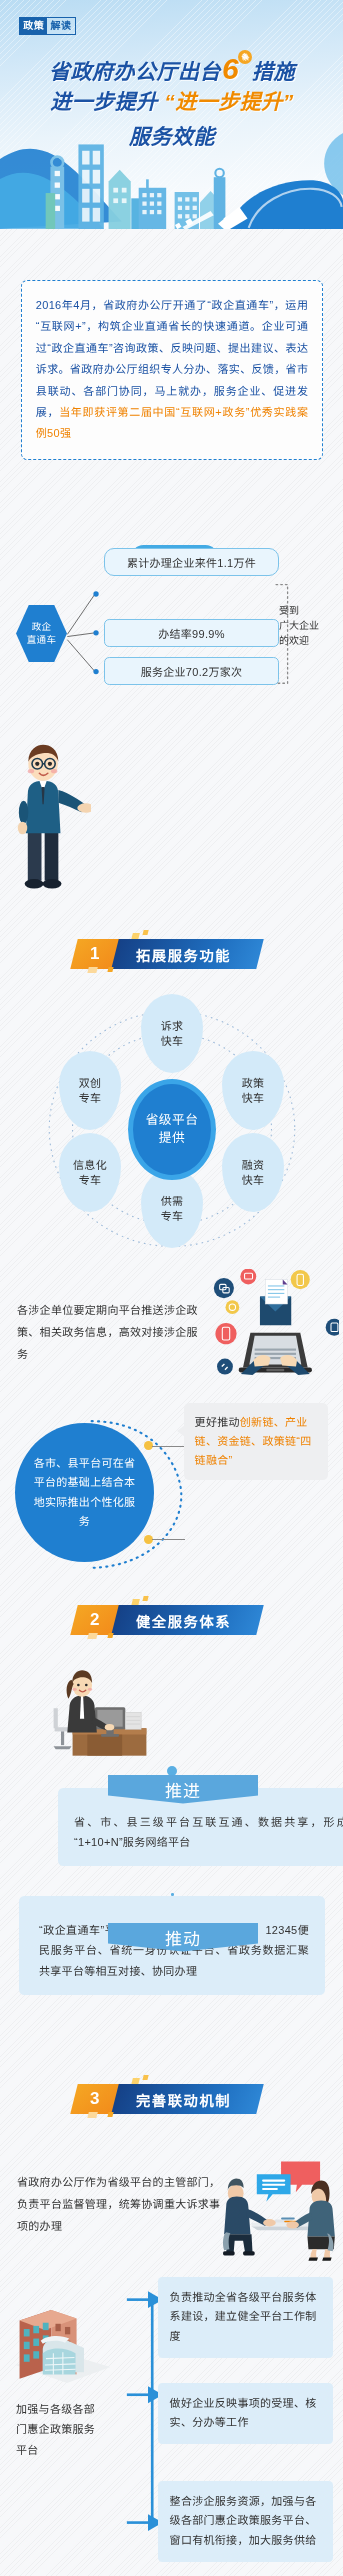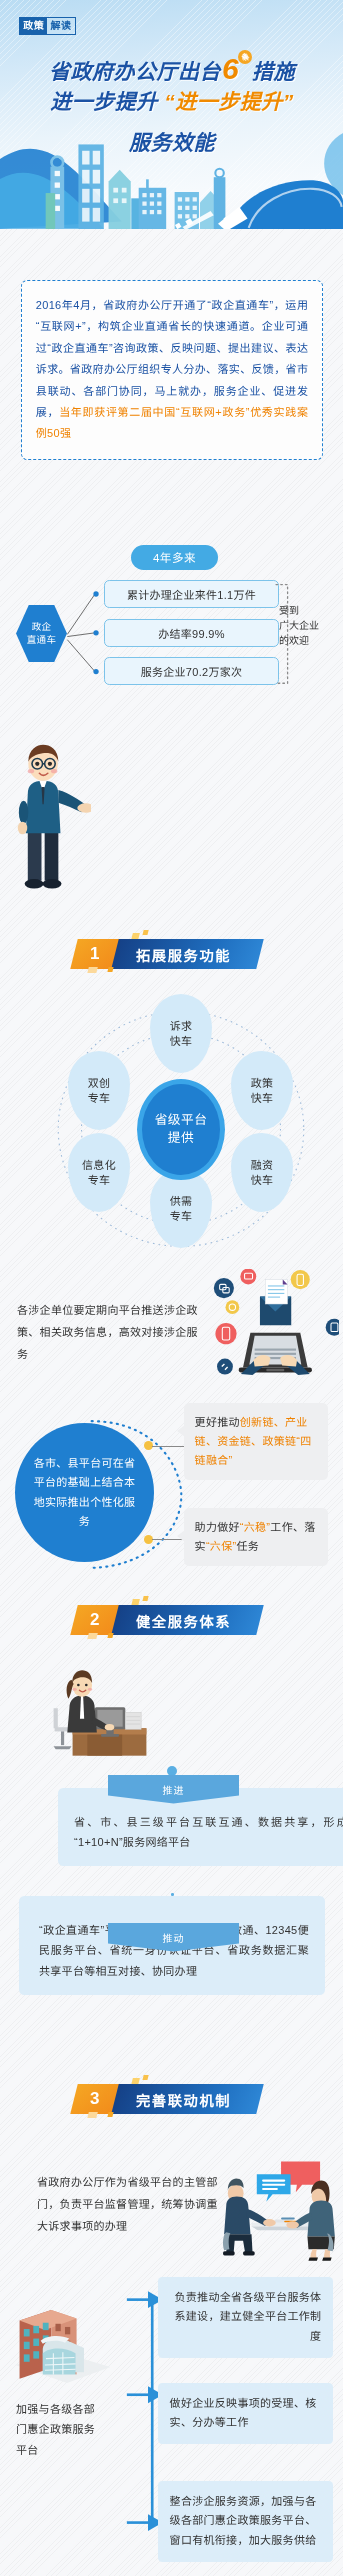--- a/index.html
+++ b/index.html
@@ -108,21 +108,21 @@
     font-size: 9.5px; line-height: 1.35; letter-spacing: 0.3px;
   }
   .stat-box {
     position: absolute; left: 104px;
     width: 175px; height: 27.5px;
     border: 0.8px solid #7cc3ea; border-radius: 5.3px;
     background: #e9f5fd;
     display: flex; align-items: center; justify-content: center;
     font-size: 11px; color: #333; letter-spacing: 0.3px;
   }
-  .s1 { top: 580px; }
+  .s1 { top: 548px; border-radius: 10px; }
   .s2 { top: 619px; }
   .s3 { top: 657px; }
   .stat-note {
     position: absolute; left: 279px; top: 603px;
     width: 55px;
     text-align: left; font-size: 10px; line-height: 1.5; color: #333;
   }
   .dot-brace { position: absolute; left: 275px; top: 580px; }
 
   
@@ -159,21 +159,21 @@
     transform: skewX(14deg);
     color: #fff; font-size: 14.3px; font-weight: bold; letter-spacing: 1.6px;
   }
   .sect-head .spark { position: absolute; }
   .sp1 { left: 58px; top: -3.2px; width: 6.9px; height: 6.9px; background: #fcd26b; transform: skewX(-14deg); }
   .sp2 { left: 69px; top: -6.3px; width: 5.3px; height: 5.3px; background: #f9c14b; transform: skewX(-14deg); }
   .sp3b { left: 13.8px; top: 31px; width: 8.5px; height: 6.3px; background: #fcd99b; transform: skewX(-14deg); }
   .sp4 { left: 34px; top: 31px; width: 4.8px; height: 4.8px; background: #f5a623; transform: skewX(-14deg); }
 
   
-  .petal-wrap { position: absolute; left: 38px; top: 994px; width: 286px; height: 254px; font-family: Liberation Serif, serif; }
+  .petal-wrap { position: absolute; left: 29px; top: 994px; width: 286px; height: 254px; font-family: Liberation Serif, serif; }
   .petal {
     position: absolute; width: 62px; height: 79px;
     background: #d3eaf9;
     border-radius: 50% 50% 50% 50% / 42% 42% 58% 58%;
     display: flex; flex-direction: column; align-items: center; justify-content: center;
     font-size: 11px; line-height: 1.3; color: #333; letter-spacing: 0.3px;
   }
   .p-top   { left: 112px; top: 0px; }
   .p-tr    { left: 193px; top: 57px; }
   .p-br    { left: 193px; top: 139px; }
@@ -236,24 +236,24 @@
   .para4 .ora { color: #ef8200; }
 
   .vdots { position: absolute; width: 2.6px; }
   .vd1 { left: 171px; top: 1772px; height: 25.4px; }
   .vd2 { left: 171px; top: 1893px; height: 25.4px; }
   .vdots-dot { width: 2.6px; height: 2.6px; border-radius: 50%; background: #5bafe3; margin-bottom: 3.2px; }
   .vd-head { position: absolute; left: 167px; top: 1766px; width: 10px; height: 10px; border-radius: 50%; background: #5bafe3; }
 
   .ribbon {
     position: absolute; left: 108px;
-    width: 131px; height: 28.6px;
+    width: 150px; height: 28.6px;
     background: #5aa7dd; color: #fff;
     display: flex; align-items: center; justify-content: center;
-    font-size: 10px; letter-spacing: 1.1px;
+    font-size: 17px; letter-spacing: 1.1px;
     clip-path: polygon(0 0, 100% 0, 100% 72%, 50% 100%, 0 72%);
   }
   .rb1 { top: 1775px; }
   .rb2 { top: 1923px; }
   .ribbon-shadow {
     position: absolute; left: 108px; width: 131px; height: 35px;
     background: #a9d2ee; z-index: -1;
     clip-path: polygon(0 0, 100% 0, 100% 72%, 50% 100%, 0 72%);
   }
   .rbs1 { top: 1779px; }
@@ -264,36 +264,36 @@
     background: #dcedf9; border-radius: 5.3px;
     padding: 24px 16px 13.8px 16px;
     font-size: 11px; line-height: 1.85; color: #333; letter-spacing: 0.3px;
     text-align: justify;
   }
   .pn1 { top: 1788px; margin-left: 39px; }
   .pn2 { top: 1896px; padding-left: 20px; }
 
   
   .para5 { position: absolute; left: 17px; top: 2171px; width: 212px; }
-  .para5 p { font-size: 11px; line-height: 2.0; color: #333; letter-spacing: 0.3px; margin-left: 20px; }
+  .para5 p { font-size: 11px; line-height: 2.0; color: #333; letter-spacing: 0.3px; }
   .meeting-illo { position: absolute; left: 222px; top: 2155px; width: 116px; height: 106px; }
 
   .bldg-illo { position: absolute; left: 9.5px; top: 2290px; width: 111px; height: 95px; }
   .label-gxt {
     position: absolute; left: 16px; top: 2399px; width: 85px;
     font-size: 11px; line-height: 1.85; color: #333; letter-spacing: 0.3px;
   }
   .rbox {
     position: absolute; left: 158px;
     width: 175px;
     background: #dcedf9; border-radius: 4.2px;
     padding: 10.6px 11.6px;
     font-size: 11px; line-height: 1.8; color: #333; letter-spacing: 0.3px;
   }
-  .rb-a { top: 2277px; text-align: right; }
+  .rb-a { top: 2277px; }
   .rb-b { top: 2383px; }
   .rb-c { top: 2481px; }
   .arrow-tree { position: absolute; left: 95px; top: 2269px; width: 69px; height: 280px; }
 </style>
 </head>
 <body>
 
 <div class="page">
 
   <div class="header">
@@ -383,21 +383,21 @@
     </div>
 
     <div class="title-wrap">
       <div class="title-line">
         <span>省政府办公厅出台</span><span class="num6">6</span><span class="badge-tiao">条</span><span>措施</span>
       </div>
       <div class="title-line" style="margin-top:3.2px;">
         <span>进一步提升</span>
         <span class="ora">“进一步提升”</span>
       </div>
-      <div class="title-line" style="margin-top:17px;">服务效能</div>
+      <div class="title-line" style="margin-top:11px;">服务效能</div>
     </div>
   </div>
 
   <div class="intro-box">
     <p><span>2016年4月，省政府办公厅开通了“政企直通车”，运用“互联网+”，构筑企业直通省长的快速通道。企业可通过“政企直通车”咨询政策、反映问题、提出建议、表达诉求。省政府办公厅组织专人分办、落实、反馈，省市县联动、各部门协同，马上就办，服务企业、促进发展，</span><span class="ora">当年即获评第二届中国“互联网+政务”优秀实践案例50强</span></p>
   </div>
 
   <div class="pill-4y">4年多来</div>
 
   <div class="hexagon">
@@ -548,21 +548,20 @@
 
   <svg class="dot-arc" viewBox="0 0 330 290">
     <path d="M152 6 C 270 6 322 90 322 148 C 322 212 260 282 150 284" fill="none" stroke="#1f7fd0" stroke-width="4" stroke-dasharray="2,10" stroke-linecap="round"></path>
   </svg>
   <div class="blue-circle">各市、县平台可在省平台的基础上结合本地实际推出个性化服务</div>
   <div class="yellow-dot yd1"></div>
   <div class="yellow-dot yd2"></div>
   <div class="connector cn1"></div>
   <div class="connector cn2"></div>
   <div class="callout co1"><span>更好推动</span><span class="ora">创新链、产业链、资金链、政策链“四链融合”</span></div>
-  <div class="callout co2"><span>助力做好</span><span class="ora">“六稳”</span><span>工作、落实</span><span class="ora">“六保”</span><span>任务</span></div>
 
   <div class="sect-head" style="top:1602px;">
     <div class="spark sp1"></div>
     <div class="spark sp2"></div>
     <div class="bar">
         <span>健全服务体系</span>
       </div>
     <div class="num-chip">
         <span>2</span>
       </div>

